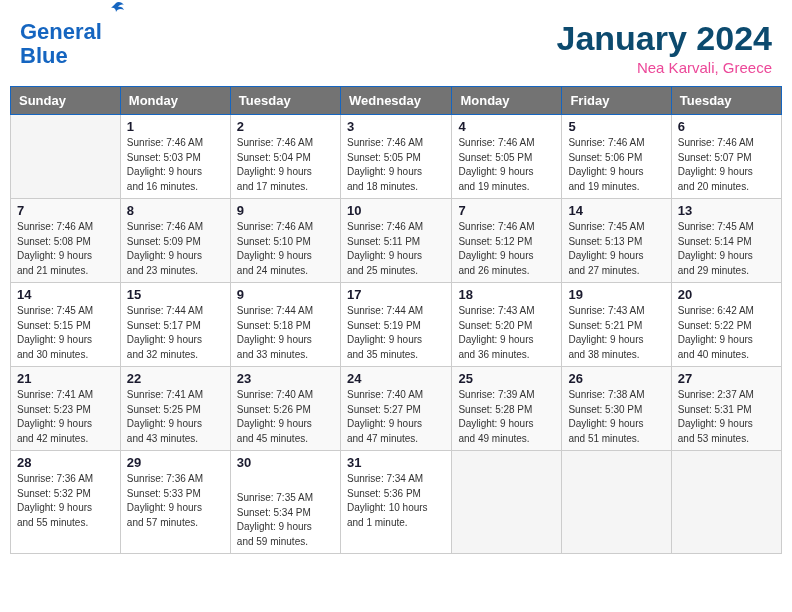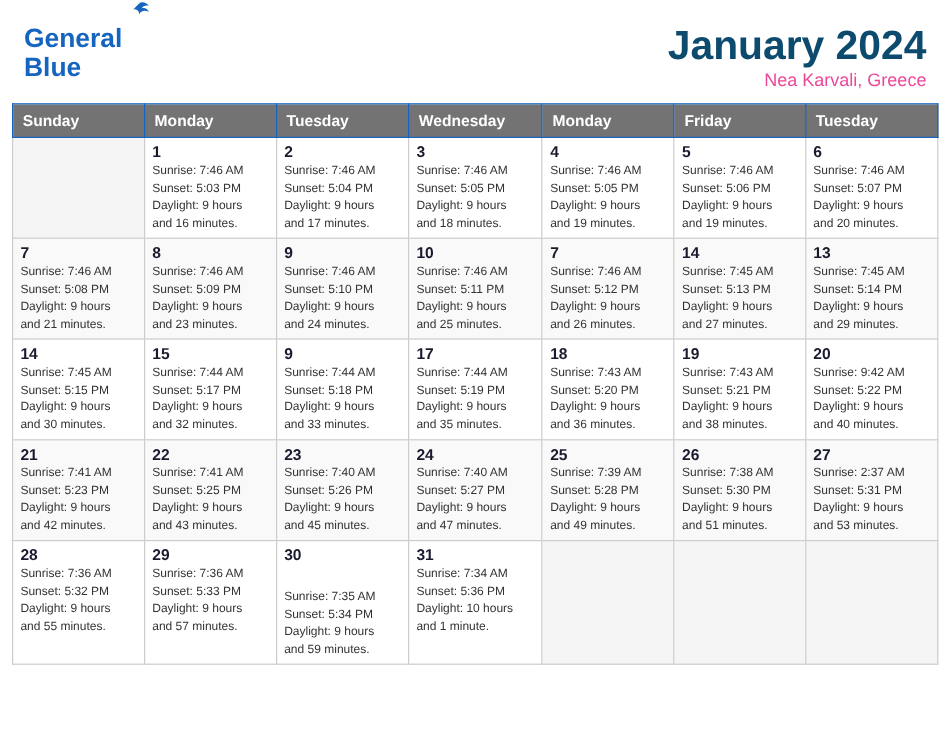--- a/index.html
+++ b/index.html
@@ -249,21 +249,21 @@
         </td>
         <td>
           <div class="day-number">19</div>
           <div class="day-info" style="white-space: pre-line;">Sunrise: 7:43 AM
 Sunset: 5:21 PM
 Daylight: 9 hours
 and 38 minutes.</div>
         </td>
         <td>
           <div class="day-number">20</div>
-          <div class="day-info" style="white-space: pre-line;">Sunrise: 9:42 AM
+          <div class="day-info" style="white-space: pre-line;">Sunrise: 6:42 AM
 Sunset: 5:22 PM
 Daylight: 9 hours
 and 40 minutes.</div>
         </td>
       </tr>
       <tr>
         <td>
           <div class="day-number">21</div>
           <div class="day-info" style="white-space: pre-line;">Sunrise: 7:41 AM
 Sunset: 5:23 PM

